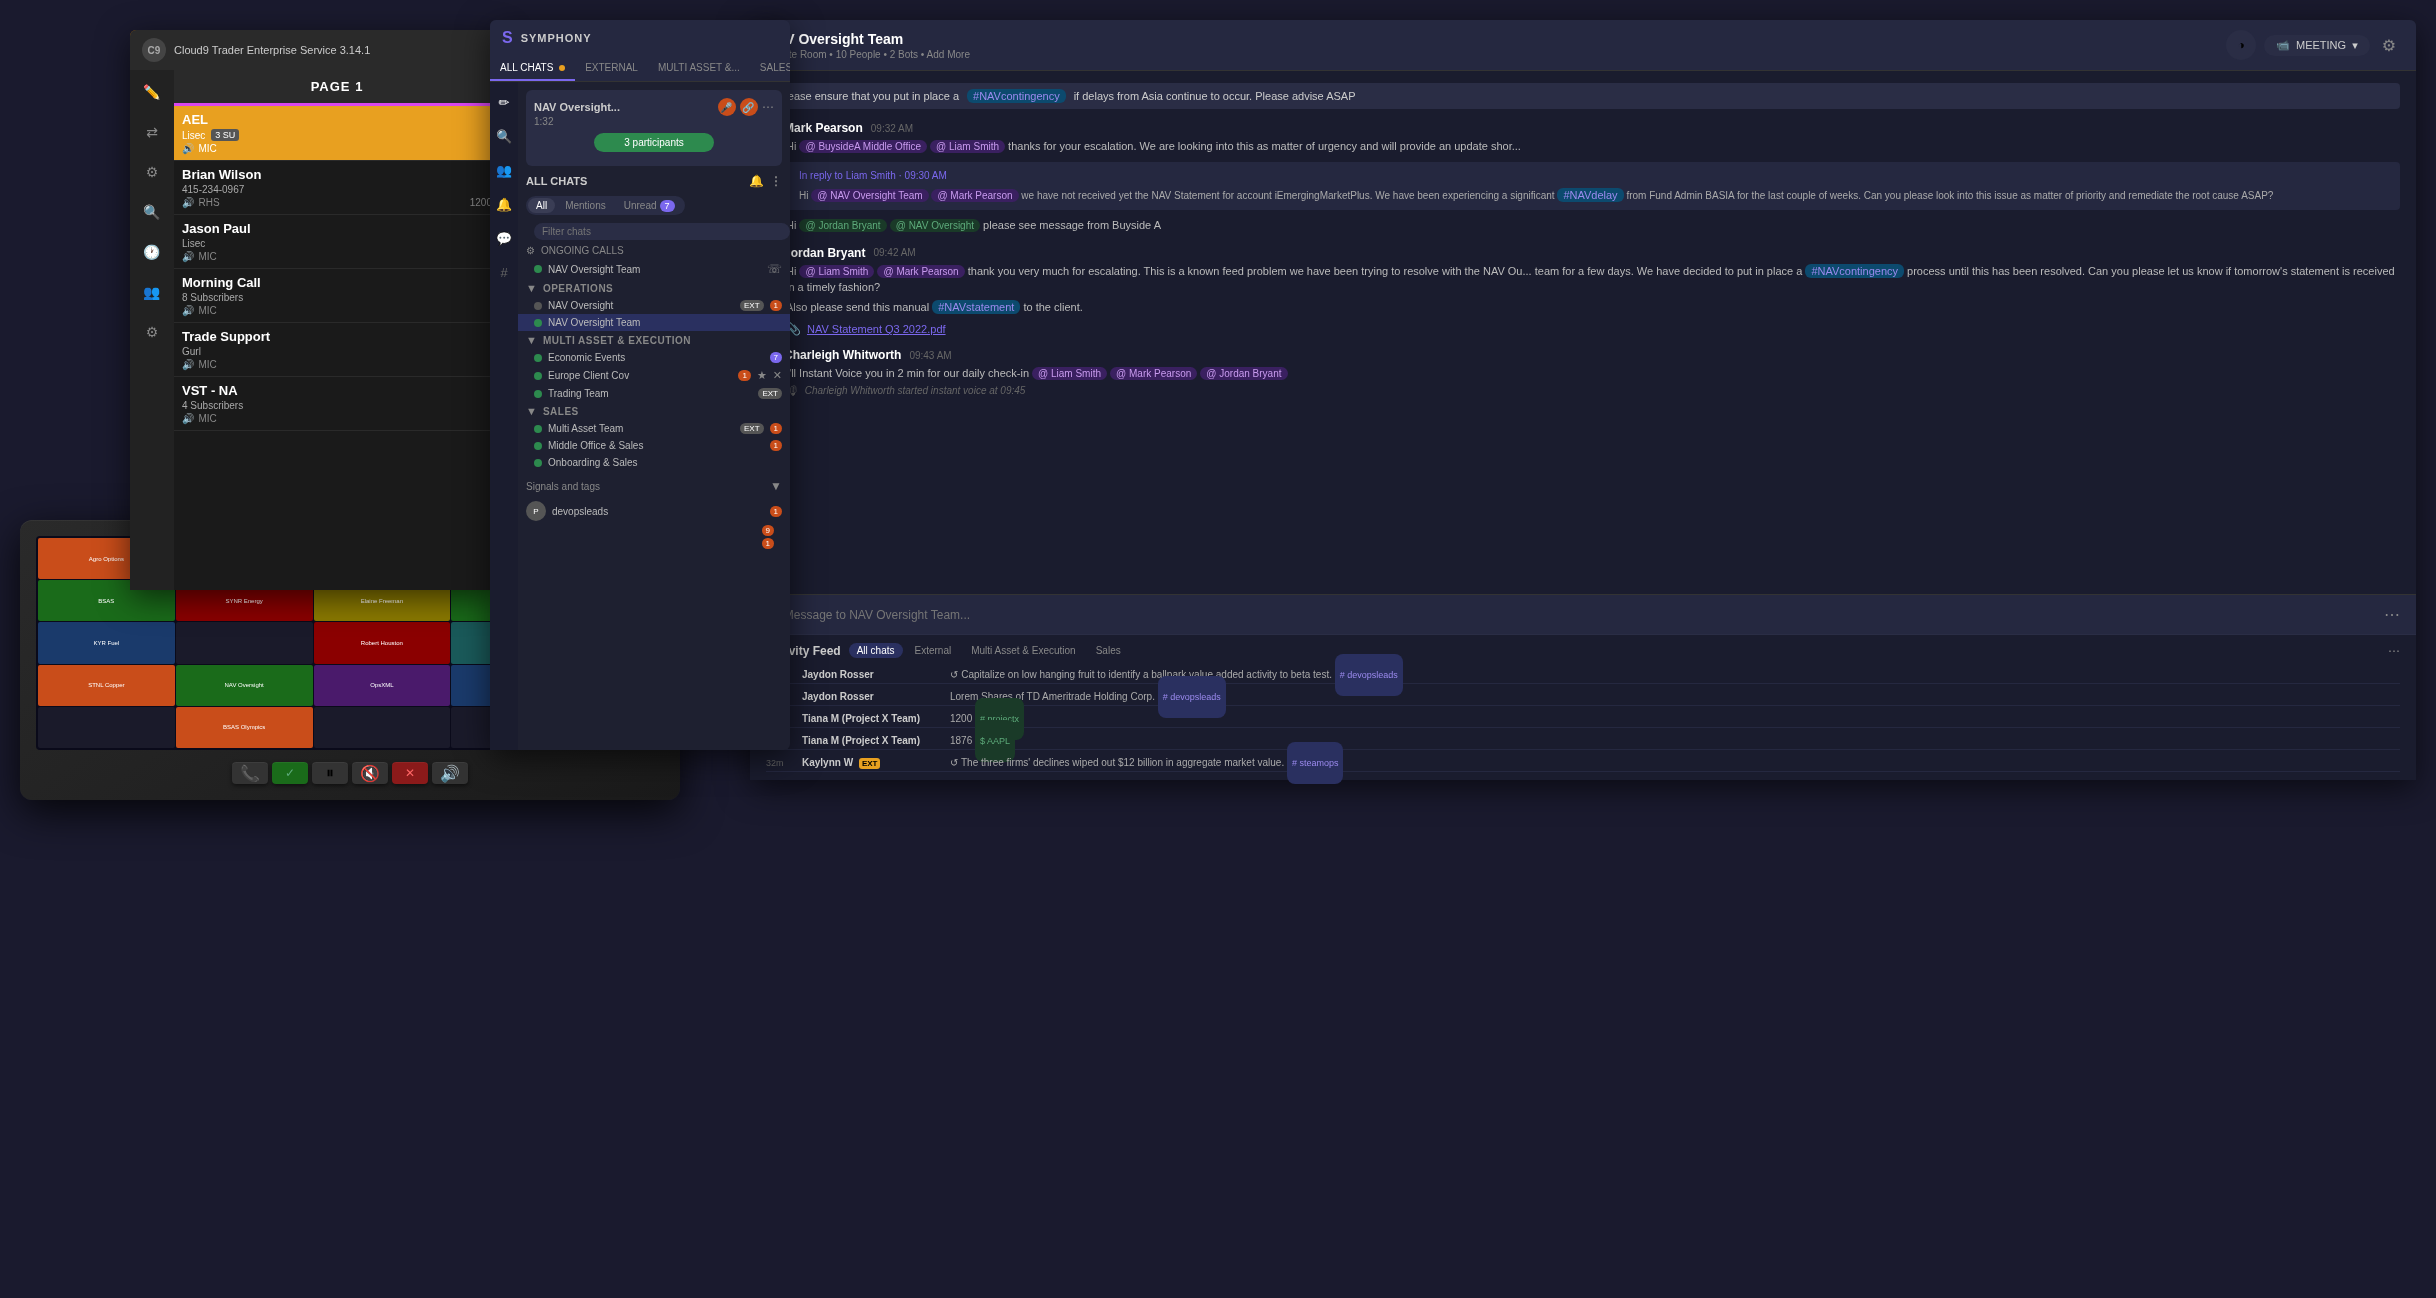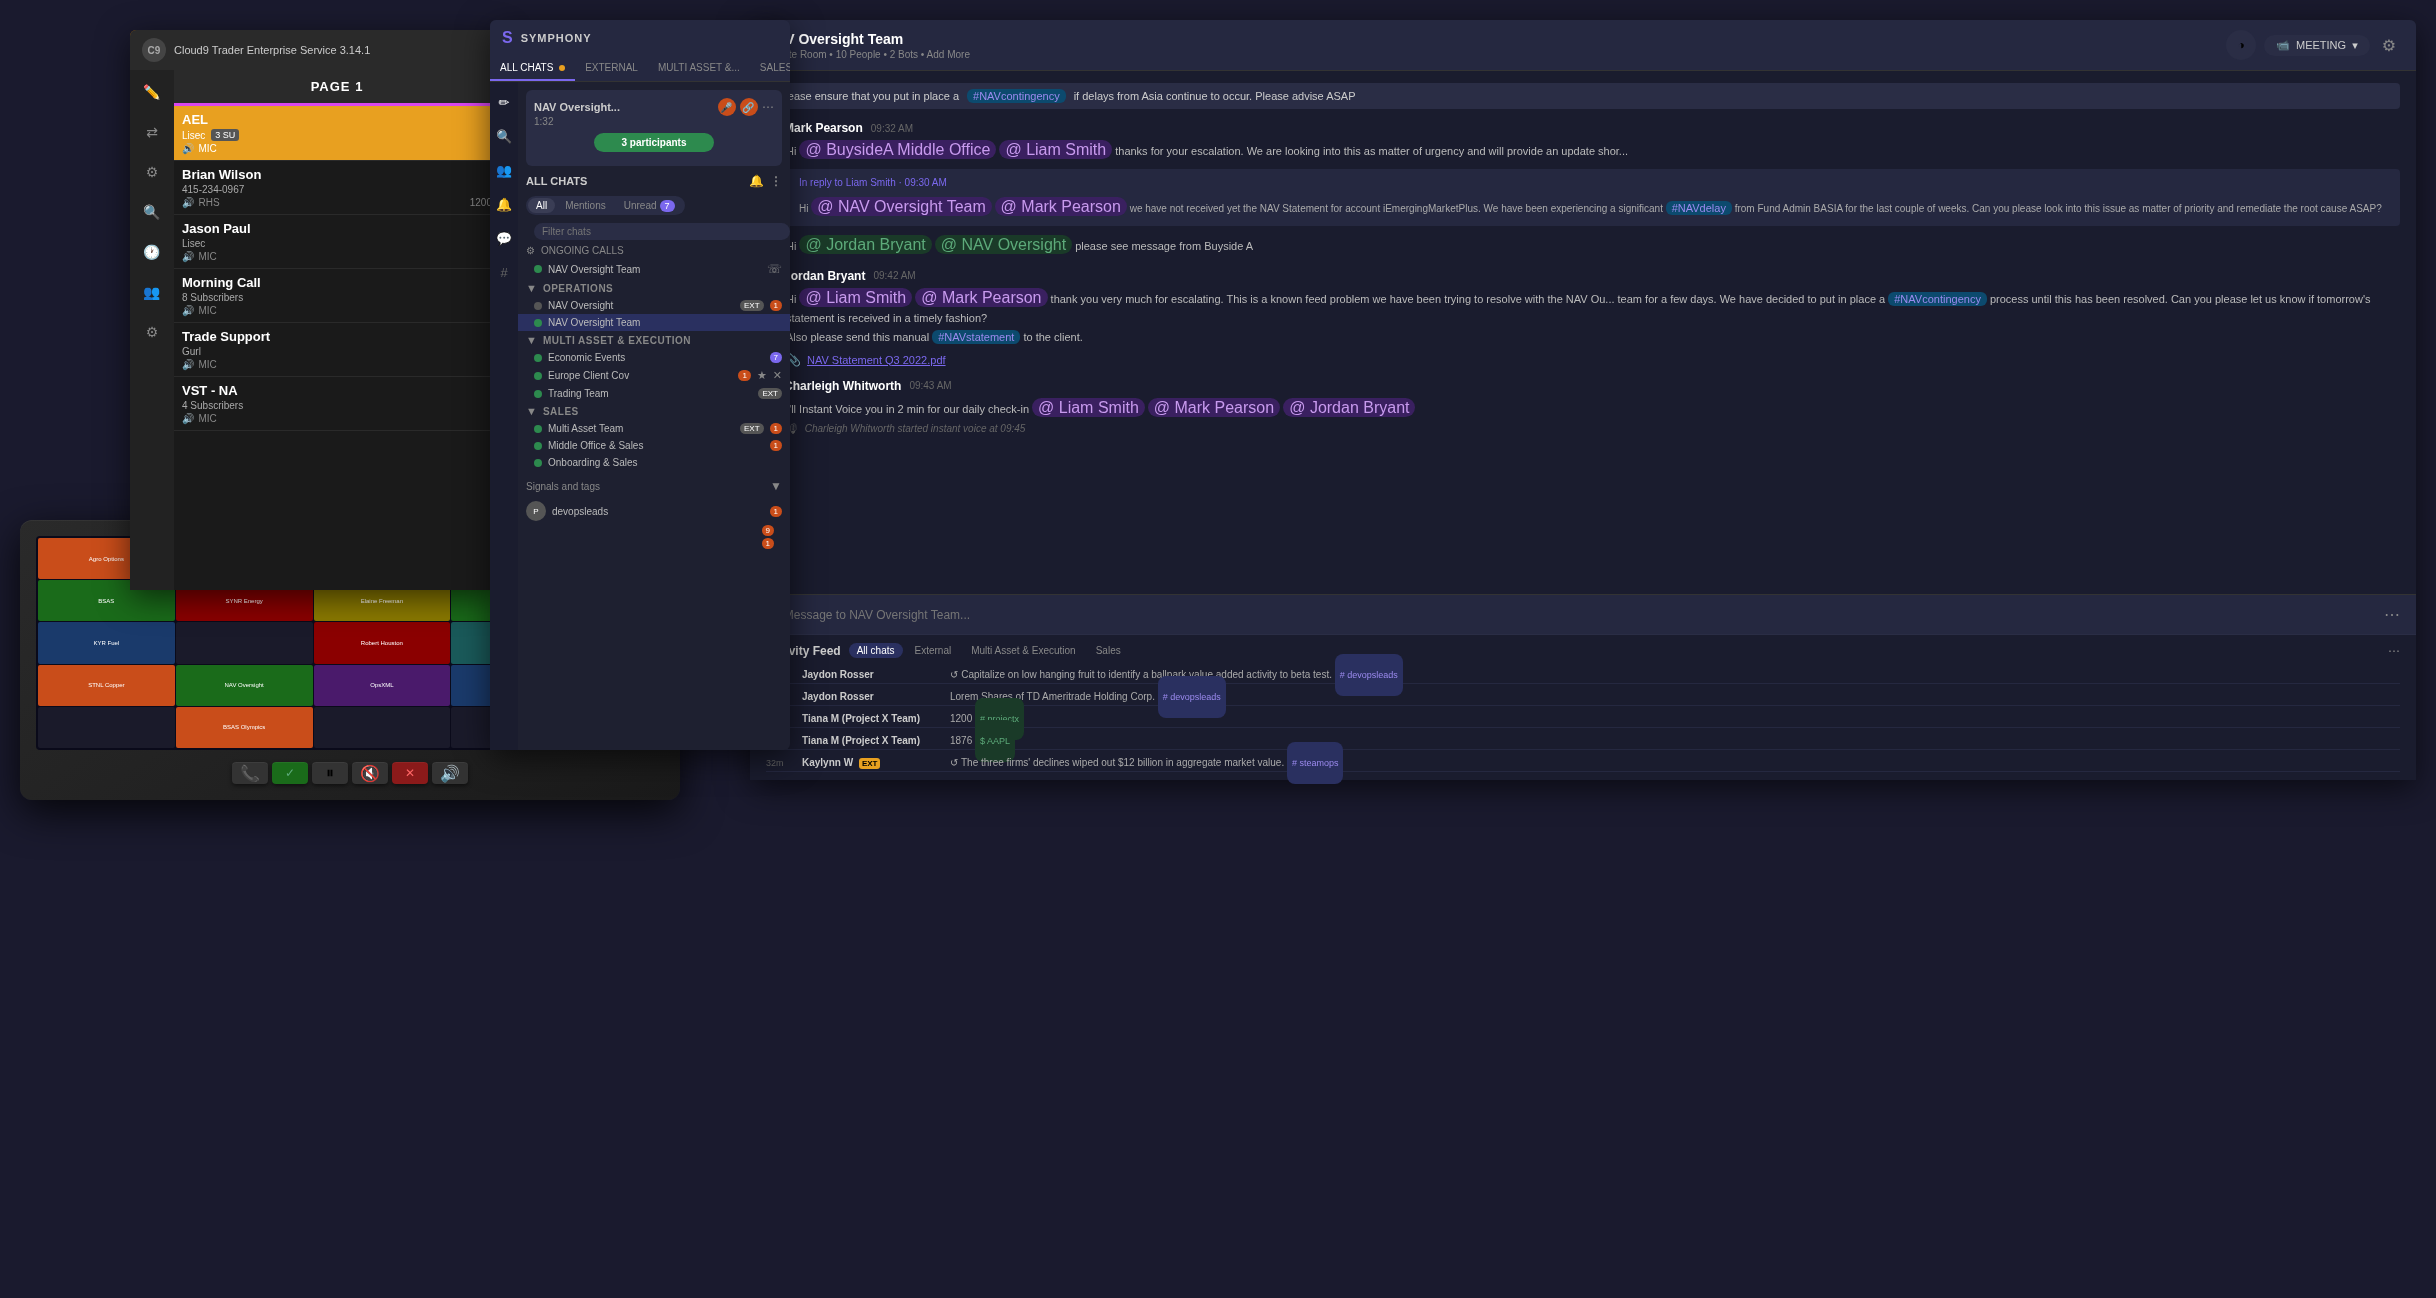--- a/index.html
+++ b/index.html
@@ -281,21 +281,20 @@
     .s-participants-btn {
       background: #2d8a4e;
       border-radius: 12px;
       padding: 4px 12px;
       color: #fff;
       font-size: 10px;
       margin: 6px auto;
       display: block;
       text-align: center;
       width: 120px;
-      font-weight: bold;
     }
     .s-section-header {
       padding: 8px 8px 4px;
       font-size: 11px;
       color: #ccc;
       font-weight: bold;
       display: flex;
       align-items: center;
       justify-content: space-between;
     }
@@ -485,21 +484,21 @@
     }
     .msg-check { color: #2d8a4e; font-size: 12px; }
     .msg-name { font-size: 12px; font-weight: bold; color: #fff; }
     .msg-time { font-size: 10px; color: #666; }
     .msg-body { font-size: 11px; color: #bbb; line-height: 1.5; padding-left: 20px; }
     .mention-tag {
       background: #3a2060;
       color: #c89aee;
       padding: 1px 6px;
       border-radius: 10px;
-      font-size: 16px;
+      font-size: 10px;
     }
     .mention-tag.green {
       background: #1a3a28;
       color: #5daa7a;
     }
     .msg-reply {
       background: #252840;
       border-left: 3px solid #7b68ee;
       border-radius: 0 4px 4px 0;
       padding: 6px 10px;

